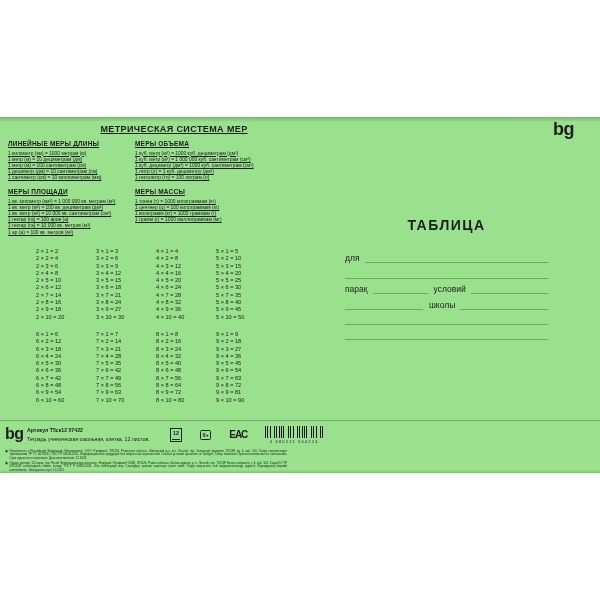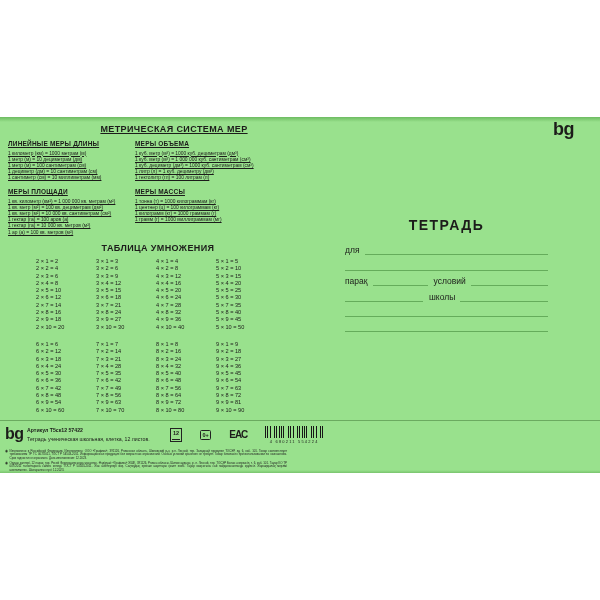--- a/index.html
+++ b/index.html
@@ -34,21 +34,21 @@
   .mult { position:absolute; left:8px; top:126px; width:300px; }
   .mult-title { text-align:center; font-size:9px; font-weight:700; letter-spacing:0.4px; }
   .mult-grid { display:flex; padding-left:28px; margin-top:5px; }
   .mult-grid.g2 { margin-top:10px; }
   .mult-col { width:60px; }
   .mcell { font-size:5.6px; line-height:7.3px; white-space:nowrap; }
 
   
   .panel { position:absolute; left:345px; top:100px; width:203px; }
   .panel-title { text-align:center; font-size:14px; font-weight:700; letter-spacing:1.5px; }
-  .panel-rows { margin-top:7px; }
+  .panel-rows { margin-top:15px; }
   .p-row { display:flex; align-items:flex-end; height:15.4px; font-size:8.5px; }
   .p-label { padding-right:5px; line-height:10px; }
   .pl-gap { padding-left:6px; }
   .ul { flex:1; border-bottom:1px solid var(--rule_line); opacity:0.75; }
   .ul-f55 { flex:0 0 55px; }
   .ul-f78 { flex:0 0 78px; }
 
   
   .footer-strip { position:absolute; left:0; top:303px; width:600px; height:53px;
     border-top:1px solid rgba(62,115,52,0.5); }
@@ -128,21 +128,20 @@
                 <div class="mline">1 центнер (ц) = 100 килограммам (кг)</div>
                 <div class="mline">1 килограмм (кг) = 1000 граммам (г)</div>
                 <div class="mline">1 грамм (г) = 1000 миллиграммам (мг)</div>
               </div>
           </div>
         </div>
       </div>
     </div>
 
     <div class="mult">
-      <div class="mult-title">ТАБЛИЦА УМНОЖЕНИЯ</div>
       <div class="mult-grid">
         <div class="mult-col">
             <div class="mcell">2 × 1 = 2</div>
             <div class="mcell">2 × 2 = 4</div>
             <div class="mcell">2 × 3 = 6</div>
             <div class="mcell">2 × 4 = 8</div>
             <div class="mcell">2 × 5 = 10</div>
             <div class="mcell">2 × 6 = 12</div>
             <div class="mcell">2 × 7 = 14</div>
             <div class="mcell">2 × 8 = 16</div>
@@ -232,21 +231,21 @@
             <div class="mcell">9 × 6 = 54</div>
             <div class="mcell">9 × 7 = 63</div>
             <div class="mcell">9 × 8 = 72</div>
             <div class="mcell">9 × 9 = 81</div>
             <div class="mcell">9 × 10 = 90</div>
           </div>
       </div>
     </div>
 
     <div class="panel">
-      <div class="panel-title">ТЕТРАДЬ</div>
+      <div class="panel-title">ТАБЛИЦА</div>
       <div class="panel-rows">
         <div class="p-row">
           <span class="p-label">для</span>
           <span class="ul"></span>
         </div>
         <div class="p-row">
           <span class="ul"></span>
         </div>
         <div class="p-row">
           <span class="p-label">парақ</span>

